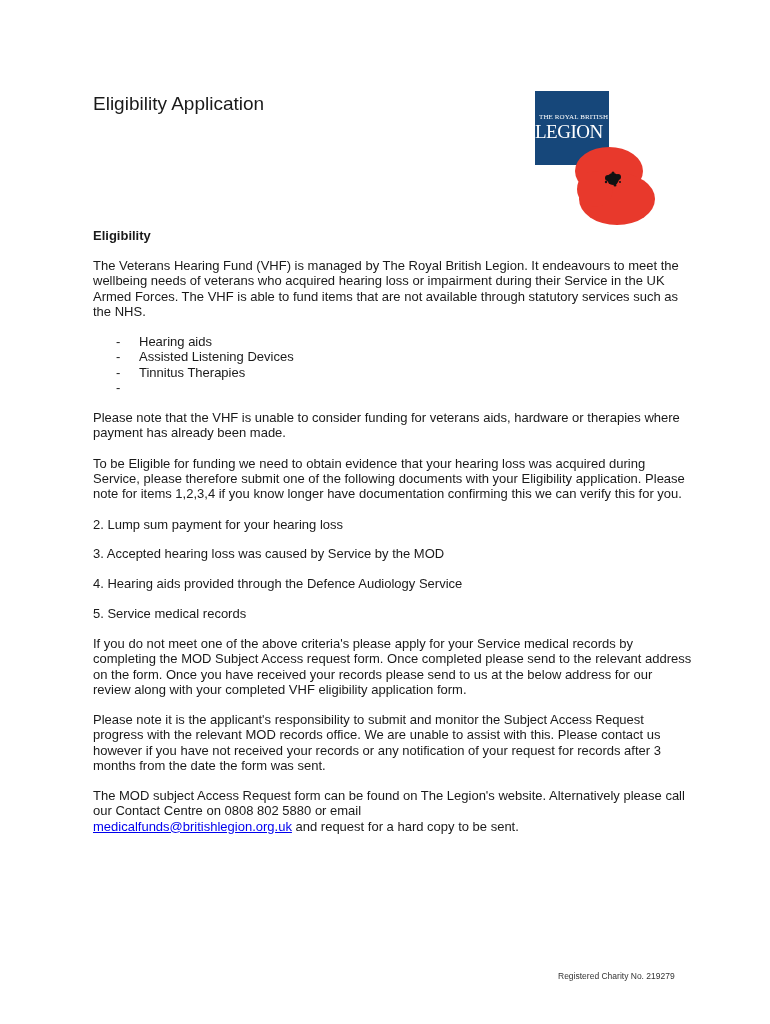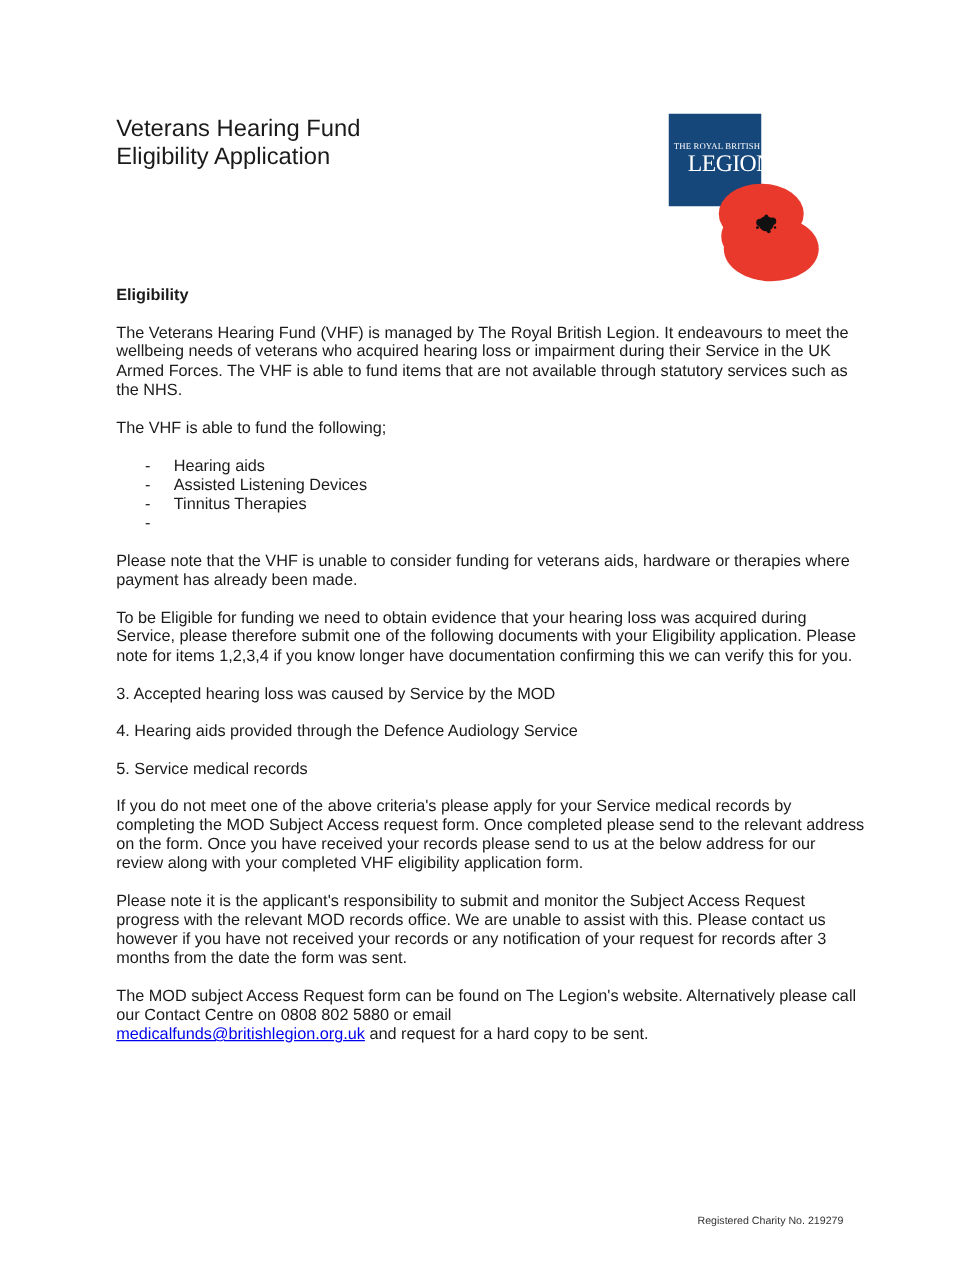--- a/index.html
+++ b/index.html
@@ -3,37 +3,36 @@
 <meta charset="utf-8">
 <style>
   html, body { margin: 0; padding: 0; background: #ffffff; }
   body { width: 770px; height: 1024px; position: relative; overflow: hidden;
          font-family: "Liberation Sans", sans-serif; color: #1a1a1a; }
   .title { position: absolute; left: 93px; top: 93px; font-size: 19px; line-height: 22px; color: #1a1a1a; }
   .title div { white-space: nowrap; }
   .logo { position: absolute; left: 535px; top: 91px; width: 130px; height: 140px; }
   .logo-box { position: absolute; left: 0; top: 0; width: 74px; height: 74px; background: #16477a; }
   .logo-small { position: absolute; left: 4px; top: 22px; width: 68px; text-align: center; color: #fff; font-family: "Liberation Serif", serif; font-size: 7px; letter-spacing: 0.1px; white-space: nowrap; }
-  .logo-big { position: absolute; left: 0; top: 30px; width: 83px; text-align: right; color: #fff; font-family: "Liberation Serif", serif; font-size: 19px; letter-spacing: -0.5px; white-space: nowrap; }
+  .logo-big { position: absolute; left: 0; top: 30px; width: 83px; text-align: left; color: #fff; font-family: "Liberation Serif", serif; font-size: 19px; letter-spacing: -0.5px; white-space: nowrap; }
   .poppy { position: absolute; left: 38px; top: 54px; width: 86px; height: 82px; }
   .content { position: absolute; left: 93px; top: 228px; width: 600px; font-size: 13px; line-height: 15.2px; }
   .heading { font-weight: bold; margin: 0 0 15px 0; }
   p { margin: 0 0 15.2px 0; }
   .bullets { margin: 0 0 15.2px 0; padding: 0; list-style: none; }
   .bullets li { display: flex; }
   .bullets .dash { width: 46px; padding-left: 23px; box-sizing: border-box; }
   .numbered p { margin-bottom: 14.7px; }
   a.email { color: #0000ee; text-decoration: underline; margin-top: 27px; }
   .footer { position: absolute; left: 534px; top: 971px; font-size: 8.5px; color: #333; white-space: nowrap; margin-left: 24px; }
 </style>
 </head>
 <body>
 
 <div class="title">
-  <div>Veterans Hearing Fund</div>
   <div>Eligibility Application</div>
 </div>
 
 <div class="logo">
   <div class="logo-box">
     <div class="logo-small">THE ROYAL BRITISH</div>
     <div class="logo-big">LEGION</div>
   </div>
   <svg class="poppy" viewBox="0 0 86 82">
     <g fill="#e8392c">
@@ -49,41 +48,41 @@
       <circle cx="42" cy="40" r="1.5"></circle>
       <circle cx="33" cy="37" r="1.2"></circle>
       <circle cx="47" cy="37" r="1"></circle>
     </g>
   </svg>
 </div>
 
 <div class="content">
   <div class="heading">Eligibility</div>
   <p>The Veterans Hearing Fund (VHF) is managed by The Royal British Legion. It endeavours to meet the wellbeing needs of veterans who acquired hearing loss or impairment during their Service in the UK Armed Forces. The VHF is able to fund items that are not available through statutory services such as the NHS.</p>
-  <p>The VHF is able to fund the following;</p>
   <ul class="bullets">
     <li>
         <span class="dash">-</span>
         <span>Hearing aids</span>
       </li>
     <li>
         <span class="dash">-</span>
         <span>Assisted Listening Devices</span>
       </li>
     <li>
         <span class="dash">-</span>
         <span>Tinnitus Therapies</span>
       </li>
     <li>
         <span class="dash">-</span>
       </li>
   </ul>
   <p>Please note that the VHF is unable to consider funding for veterans aids, hardware or therapies where payment has already been made.</p>
   <p>To be Eligible for funding we need to obtain evidence that your hearing loss was acquired during Service, please therefore submit one of the following documents with your Eligibility application.  Please note for items 1,2,3,4 if you know longer have documentation confirming this we can verify this for you.</p>
   <div class="numbered">
+    <p>2. Lump sum payment for your hearing loss</p>
     <p>3. Accepted hearing loss was caused by Service by the MOD</p>
     <p>4. Hearing aids provided through the Defence Audiology Service</p>
     <p>5. Service medical records</p>
   </div>
   <p>If you do not meet one of the above criteria's please apply for your Service medical records by completing the MOD Subject Access request form. Once completed please send to the relevant address on the form. Once you have received your records please send to us at the below address for our review along with your completed VHF eligibility application form.</p>
   <p>Please note it is the applicant's responsibility to submit and monitor the Subject Access Request progress with the relevant MOD records office. We are unable to assist with this. Please contact us however if you have not received your records or any notification of your request for records after 3 months from the date the form was sent.</p>
   <p><span>The MOD subject Access Request form can be found on The Legion's website. Alternatively please call our Contact Centre on 0808 802 5880 or email</span><br><a class="email" href="#">medicalfunds@britishlegion.org.uk</a><span> and request for a hard copy to be sent.</span></p>
 </div>
 
 <div class="footer">Registered Charity No. 219279</div>

